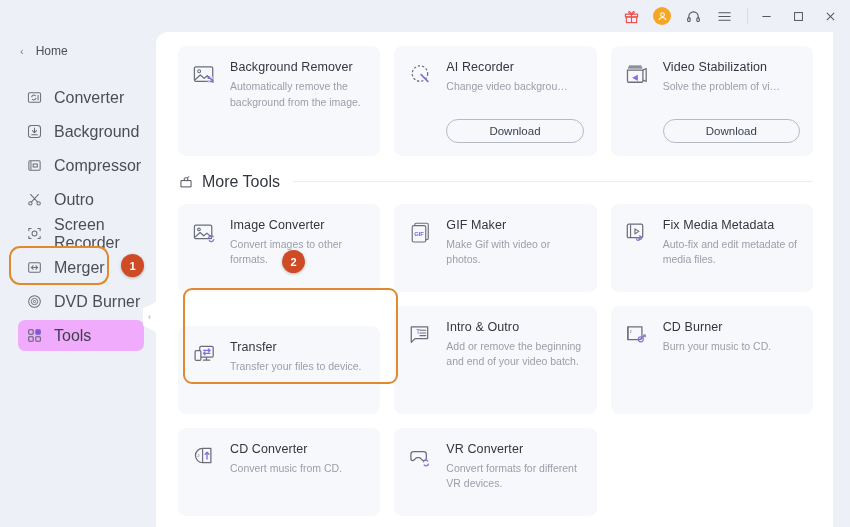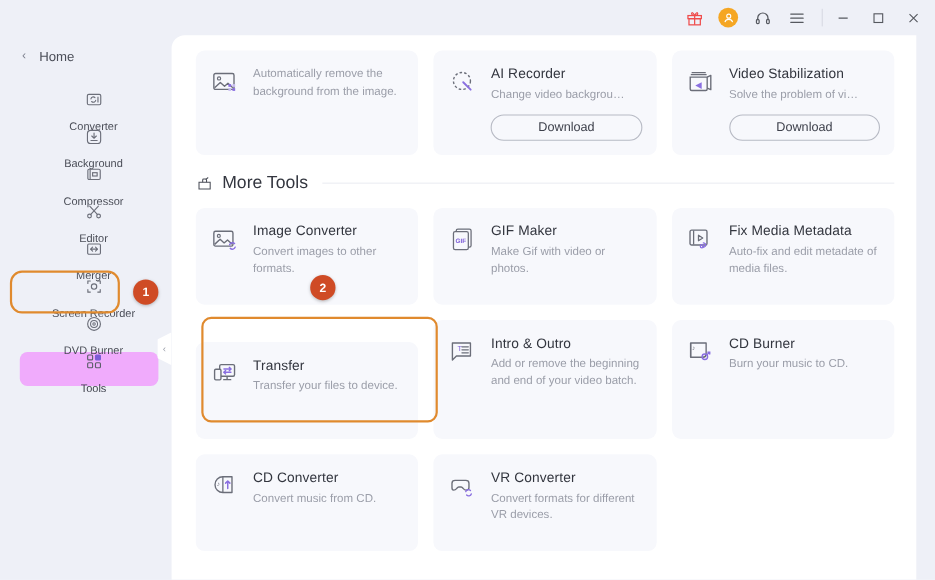--- a/index.html
+++ b/index.html
@@ -39,21 +39,21 @@
   .home-row {
     display:flex; align-items:center; height:30px; padding-left:20px; gap:12px;
     cursor:pointer; font-size:12px; color:#4b4e58;
   }
   .home-chevron { font-size:11px; color:#7b7f8c; line-height:1; }
   .nav { margin-top:16px; }
   .nav-item {
     display:flex; align-items:center; height:31px; gap:11px;
     margin:3px 12px 3px 18px; padding-left:8px;
     border-radius:7px; cursor:pointer;
-    font-size:10px; color:#4b4e58;flex-direction:column;
+    font-size:16px; color:#4b4e58;
   }
   .nav-item .ic { width:17px; height:17px; display:flex; align-items:center; justify-content:center; flex:0 0 17px; }
   .nav-item.active { background:#f0abfc; color:#3c3f4a; }
 
   .tools-highlight {
     position:absolute; left:9px; top:246px; width:100px; height:39px;
     border:2px solid #e08a2e; border-radius:11px; pointer-events:none;
   }
   .badge {
     position:absolute; width:23px; height:23px; border-radius:50%;
@@ -85,21 +85,21 @@
   .card {
     background:#f7f8fc; border-radius:8px; padding:14px 13px 13px 13px;
     display:flex; gap:11px; cursor:pointer; position:relative;
   }
   .card .cicon { flex:0 0 28px; width:28px; height:28px; margin-top:2px;
                  display:flex; align-items:flex-start; justify-content:center; }
   .card .ctext { flex:1 1 auto; min-width:0; }
   .ctitle { font-size:12.5px; color:#33363f; margin-bottom:5px; letter-spacing:.1px; }
   .cdesc { font-size:10.5px; color:#9b9ea9; line-height:1.48; }
   .dl-btn {
-    margin-top:9px; width:100%; height:24px; border:1px solid #b7bac4;
+    margin-top:24px; width:100%; height:24px; border:1px solid #b7bac4;
     border-radius:13px; background:transparent; color:#3c3f4a;
     font-size:11.5px; font-family:inherit; cursor:pointer;
     display:flex; align-items:center; justify-content:center;
   }
 
   .row1 { }
   .card.tall { min-height:88px; }
 
   
   .section-head {
@@ -215,41 +215,41 @@
       </div>
 
       <div class="nav-item">
         <span class="ic">
           <svg width="15" height="15" viewBox="0 0 16 16" fill="none">
             <circle cx="3.6" cy="12.1" r="1.8" stroke="#6b6e79" stroke-width="1.1"></circle>
             <circle cx="12.4" cy="12.1" r="1.8" stroke="#6b6e79" stroke-width="1.1"></circle>
             <path d="M4.6 10.8L12.2 2.6M11.4 10.8L3.8 2.6" stroke="#6b6e79" stroke-width="1.1" stroke-linecap="round"></path>
           </svg>
         </span>
-        <span>Editor</span>
+        <span>Outro</span>
+      </div>
+
+      <div class="nav-item">
+        <span class="ic">
+          <svg width="15" height="15" viewBox="0 0 16 16" fill="none">
+            <path d="M2 5V2.6h2.4M14 5V2.6h-2.4M2 11v2.4h2.4M14 11v2.4h-2.4" stroke="#6b6e79" stroke-width="1.1" fill="none" stroke-linecap="round"></path>
+            <circle cx="8" cy="8" r="2.6" stroke="#6b6e79" stroke-width="1.1"></circle>
+          </svg>
+        </span>
+        <span>Screen Recorder</span>
       </div>
 
       <div class="nav-item">
         <span class="ic">
           <svg width="15" height="15" viewBox="0 0 16 16" fill="none">
             <rect x="1.8" y="3" width="12.4" height="10" rx="1.2" stroke="#6b6e79" stroke-width="1.1"></rect>
             <path d="M4.6 8h6.8M6.6 6.1L4.6 8l2 1.9M9.4 6.1L11.4 8l-2 1.9" stroke="#6b6e79" stroke-width="1.1" stroke-linecap="round" stroke-linejoin="round" fill="none"></path>
           </svg>
         </span>
         <span>Merger</span>
-      </div>
-
-      <div class="nav-item">
-        <span class="ic">
-          <svg width="15" height="15" viewBox="0 0 16 16" fill="none">
-            <path d="M2 5V2.6h2.4M14 5V2.6h-2.4M2 11v2.4h2.4M14 11v2.4h-2.4" stroke="#6b6e79" stroke-width="1.1" fill="none" stroke-linecap="round"></path>
-            <circle cx="8" cy="8" r="2.6" stroke="#6b6e79" stroke-width="1.1"></circle>
-          </svg>
-        </span>
-        <span>Screen Recorder</span>
       </div>
 
       <div class="nav-item">
         <span class="ic">
           <svg width="15" height="15" viewBox="0 0 16 16" fill="none">
             <circle cx="8" cy="8" r="6.2" stroke="#6b6e79" stroke-width="1.1"></circle>
             <circle cx="8" cy="8" r="3.4" stroke="#6b6e79" stroke-width="1"></circle>
             <circle cx="8" cy="8" r="1.2" stroke="#6b6e79" stroke-width="1"></circle>
           </svg>
         </span>
@@ -288,20 +288,21 @@
             <rect x="2.5" y="5" width="19" height="15" rx="1.6" stroke="#6b6e79" stroke-width="1.3"></rect>
             <circle cx="7.4" cy="9.6" r="1.5" stroke="#6b6e79" stroke-width="1.1"></circle>
             <path d="M3.2 18.4l5.4-5 4 3.6 3.2-2.8 4.6 4.2" stroke="#6b6e79" stroke-width="1.3" fill="none" stroke-linejoin="round"></path>
             <rect x="16.2" y="15" width="2.6" height="2.6" fill="#8a6fe0"></rect>
             <rect x="20" y="15" width="2.6" height="2.6" fill="#c8bdf0"></rect>
             <rect x="16.2" y="18.8" width="2.6" height="2.6" fill="#c8bdf0"></rect>
             <rect x="20" y="18.8" width="2.6" height="2.6" fill="#8a6fe0"></rect>
           </svg>
         </span>
         <div class="ctext">
+          <div class="ctitle">Background Remover</div>
           <div class="cdesc">Automatically remove the background from the image.</div>
         </div>
       </div>
 
       <div class="card tall">
         <span class="cicon">
           <svg width="27" height="27" viewBox="0 0 28 28" fill="none">
             <circle cx="12.4" cy="12" r="8" stroke="#6b6e79" stroke-width="1.3" stroke-dasharray="2.4 2"></circle>
             <path d="M13.6 13.2l7 7" stroke="#8a6fe0" stroke-width="1.8" stroke-linecap="round"></path>
           </svg>

